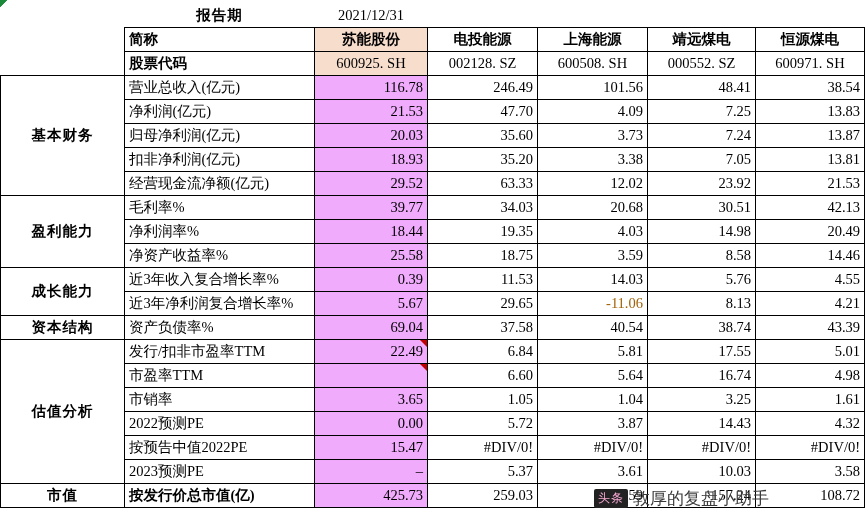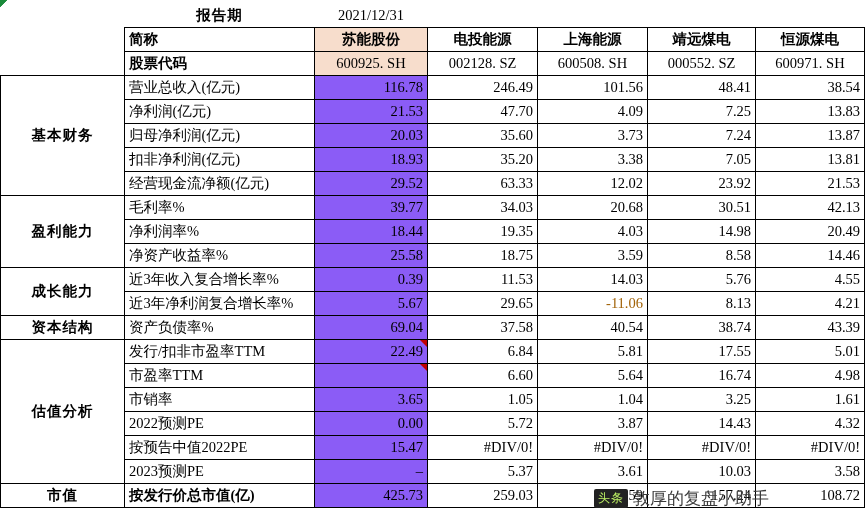--- a/index.html
+++ b/index.html
@@ -79,21 +79,21 @@
     font-weight: bold;
   }
   .num {
     text-align: right;
     padding-right: 6px;
   }
   .ctr {
     text-align: center;
   }
   .hl {
-    background: #8b5cf6;
+    background: #f0abfc;
     margin-left: 20px;
   }
   .hl-strong {
     background: #f7ddcc;
   }
   .neg {
     color: #a16207;
   }
   .hdr-bold {
     font-weight: bold;
@@ -134,21 +134,21 @@
     left: 594px;
     top: 487px;
     font-size: 17px;
     color: #3a3a3a;
     font-family: "Liberation Sans", sans-serif;
     white-space: nowrap;
   }
   .wm-logo {
     display: inline-block;
     background: #222;
-    color: #bef264;
+    color: #f9a8d4;
     font-size: 12px;
     padding: 1px 4px;
     border-radius: 2px;
     margin-right: 5px;
     vertical-align: 2px;
     letter-spacing: 1px;
   }
 </style>
 </head>
 <body>

